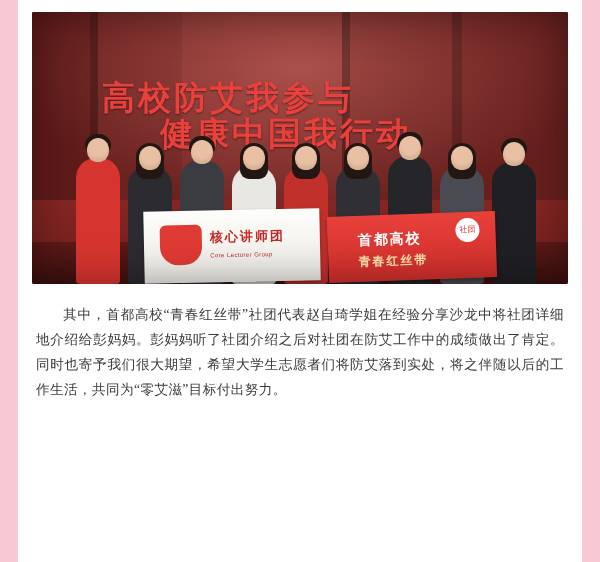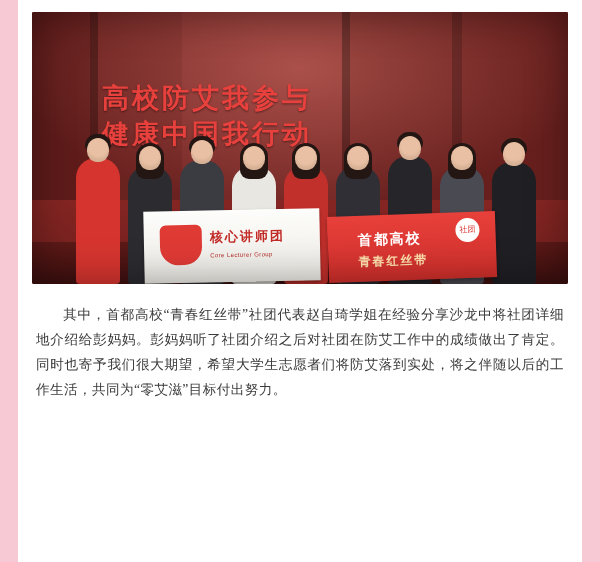--- a/index.html
+++ b/index.html
@@ -75,27 +75,27 @@
     background: linear-gradient(#5c1917, #3d100f);
   }
   .slogan {
     position: absolute;
     left: 70px;
     top: 68px;
     width: 390px;
     color: #e8413d;
     font-family: "Liberation Serif", serif;
     font-weight: bold;
-    font-size: 27px;
+    font-size: 33px;
     letter-spacing: 3px;
     line-height: 36px;
     text-shadow: 0 1px 2px rgba(0,0,0,.45);
     white-space: nowrap;
   }
-  .slogan .l2 { display: block; }
+  .slogan .l2 { margin-left: 58px; display: block; }
   .people {
     position: absolute;
     left: 44px;
     top: 128px;
     width: 460px;
     height: 144px;
   }
   .p {
     position: absolute;
     bottom: 0;

